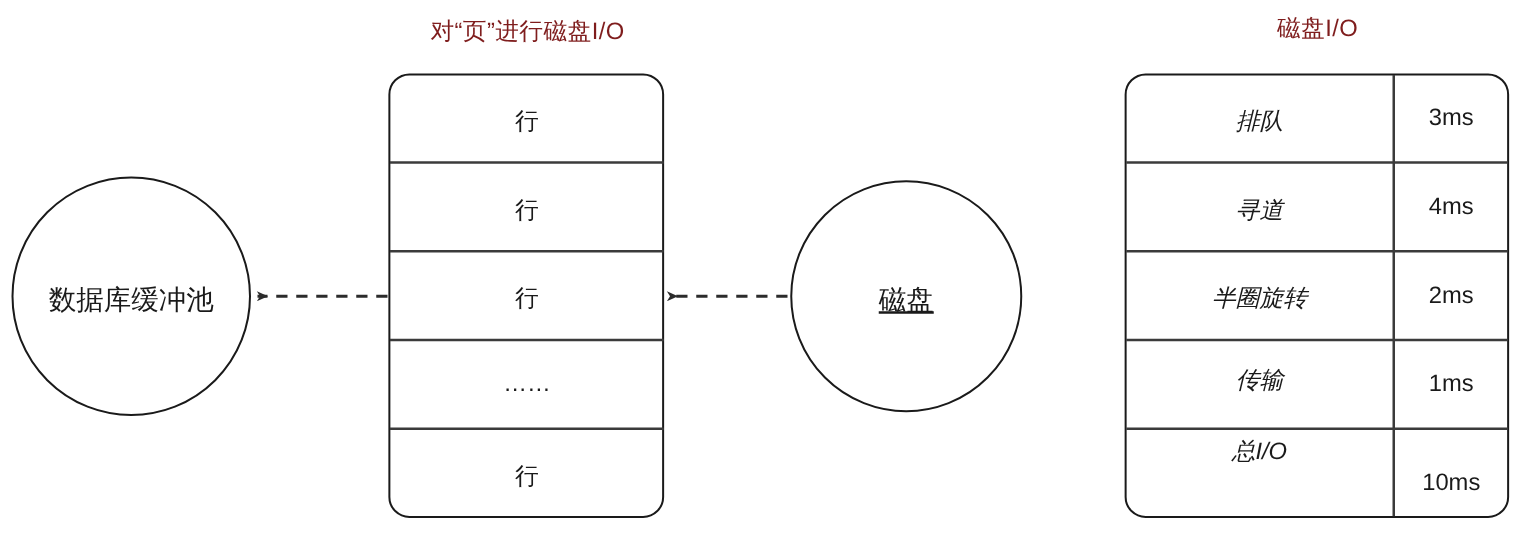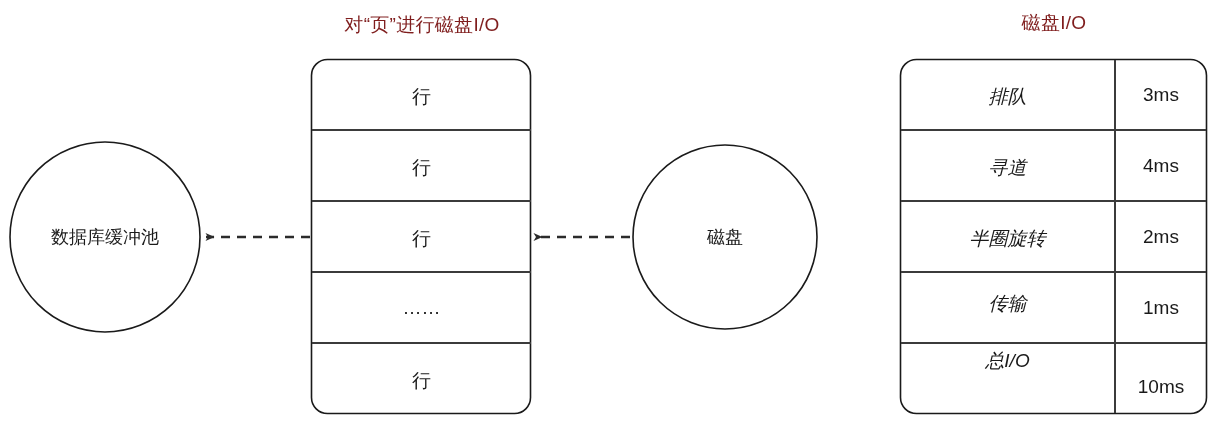--- a/index.html
+++ b/index.html
@@ -34,34 +34,35 @@
     top: 12px;
     width: 220px;
   }
   #title-right {
     left: 900px;
     top: 10px;
     width: 308px;
   }
   .node-label {
     position: absolute;
-    font-size: 18px;
+    font-size: 22px;
     color: #1a1a1a;
     white-space: nowrap;
     text-align: center;
   }
   #buffer-pool-label {
     left: 5px;
     top: 225px;
     width: 200px;
   }
   #disk-label {
     left: 625px;
     top: 225px;
     width: 200px;
+    text-decoration: underline;
   }
   .page-row-label {
     position: absolute;
     left: 312px;
     width: 219px;
     text-align: center;
     font-size: 19px;
     color: #1a1a1a;
     white-space: nowrap;
   }

